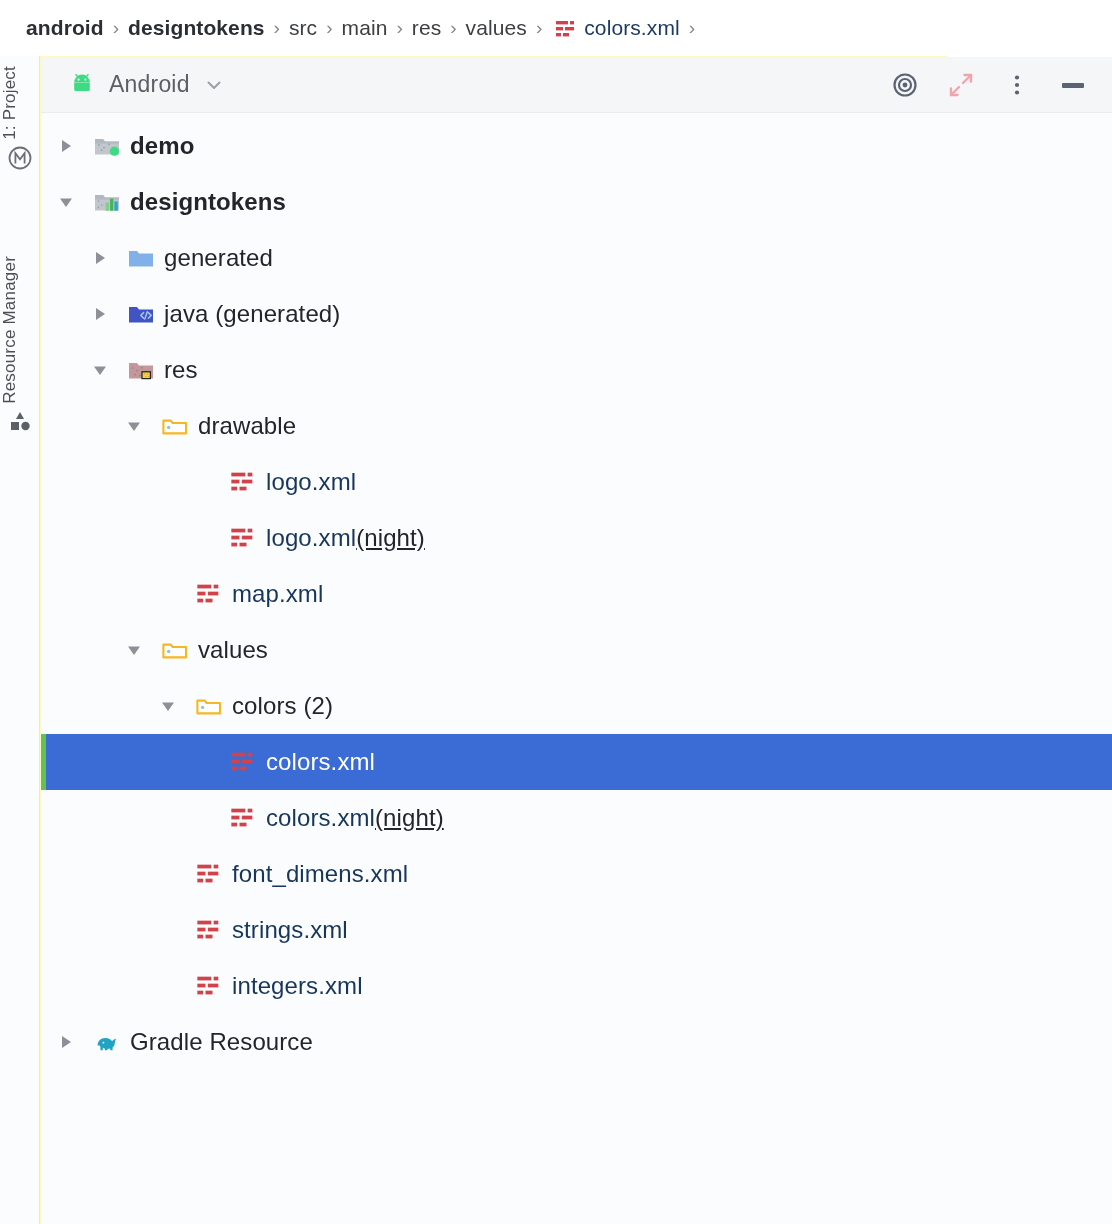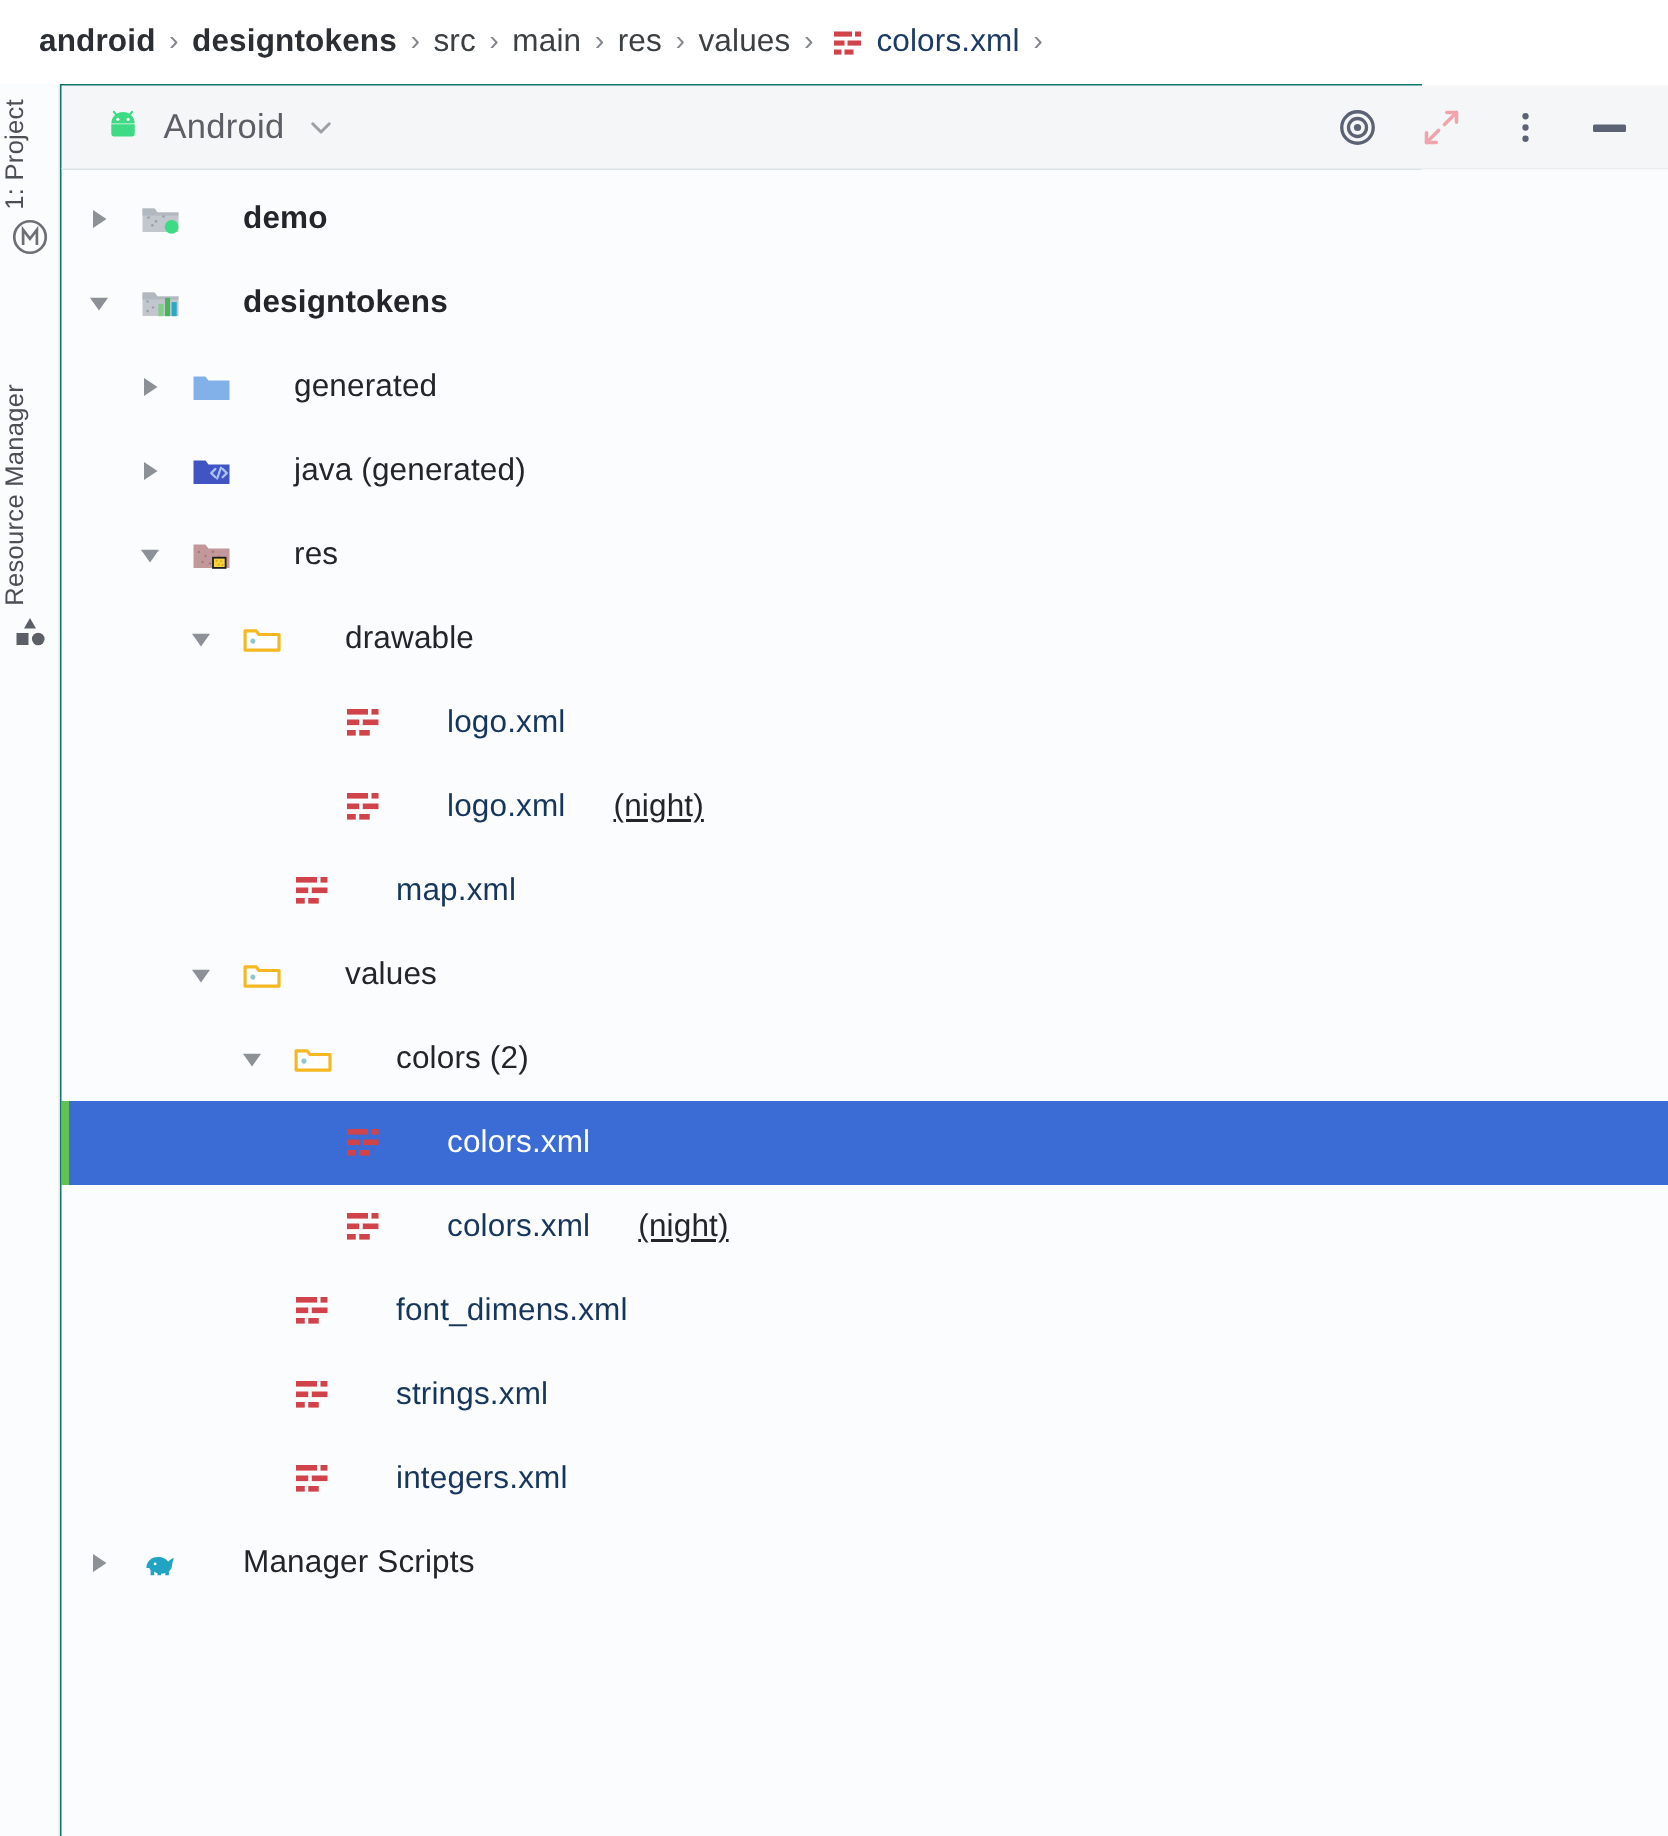--- a/index.html
+++ b/index.html
@@ -6,21 +6,21 @@
   html, body {
     margin: 0; padding: 0;
     width: 1112px; height: 1224px;
     background: #ffffff;
     font-family: "Liberation Sans", sans-serif;
     overflow: hidden;
   }
   #app {
     position: relative;
     width: 948px; height: 1224px;
-    background: #0f766e;
+    background: #fef9c3;
   }
 
   
   .breadcrumb {
     position: absolute;
     left: 0; top: 0;
     width: 1112px; height: 56px;
     display: flex;
     align-items: center;
     padding-left: 26px;
@@ -126,24 +126,23 @@
     flex: 0 0 auto;
   }
   .twisty.blank { visibility: hidden; }
   .node-icon {
     width: 30px; height: 30px;
     display: flex; align-items: center; justify-content: center;
     flex: 0 0 auto;
     margin-right: 8px;
   }
   .node-label {
-    font-size: 21px;
+    font-size: 24px;
     color: #22252a;
     letter-spacing: .1px;
-    margin-left: 32px;
   }
   .node-label.bold { font-weight: 700; }
   .node-label.xmlfile { color: #17365c; }
   .node-label.sel { color: #ffffff; }
   .qualifier { color: #22252a; text-decoration: underline; }
 
   
   .ind { flex: 0 0 auto; }
 </style>
 </head>
@@ -589,17 +588,17 @@
             <polygon points="6,4 15,10 6,16" fill="#8c9097"></polygon>
           </svg>
       </span>
       <span class="ind" style="width:15px"></span>
       <span class="node-icon">
         <svg width="30" height="30" viewBox="0 0 30 30">
           <path d="M5.6 18.4 c0-4.2 3.2-7.4 7.6-7.4 c3.4 0 5.8 1.4 7 3.2 c1-1.2 2.6-2.6 3.8-2.4 c-0.6 1.4-1.2 2.8-1.2 4.2 c0 1.6-0.8 3.4-2.2 4.6 l0 2.6 h-2.4 l0-1.6 c-0.8 0.3-1.8 0.5-2.8 0.5 l0 1.1 h-2.4 l0-1.4 c-0.8-0.3-1.6-0.7-2.2-1.2 l0 2.6 h-2.4 l0-3.4 c-0.5-0.5-0.8-1.1-0.8-1.4 z" fill="#21a3c4"></path>
           <circle cx="11.4" cy="15.6" r="0.95" fill="#ffffff"></circle>
         </svg>
       </span>
-      <span class="node-label">Manager Scripts</span>
+      <span class="node-label">Gradle Resource</span>
     </div>
 
   </div>
 </div>
 
 </body></html>

